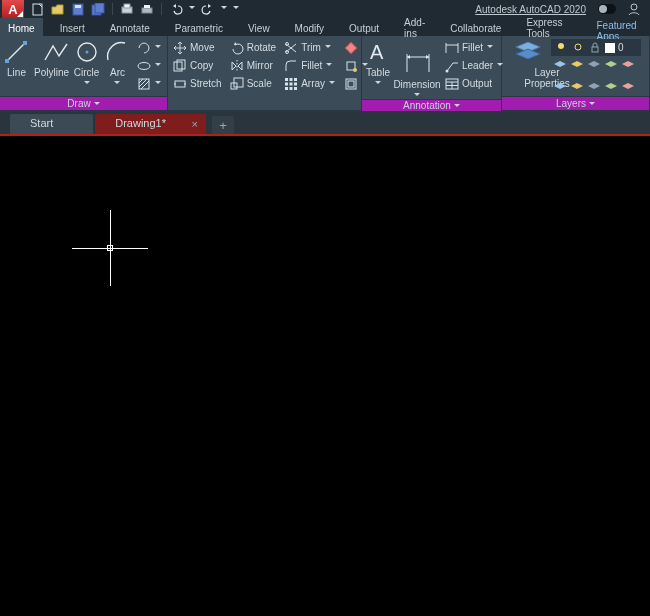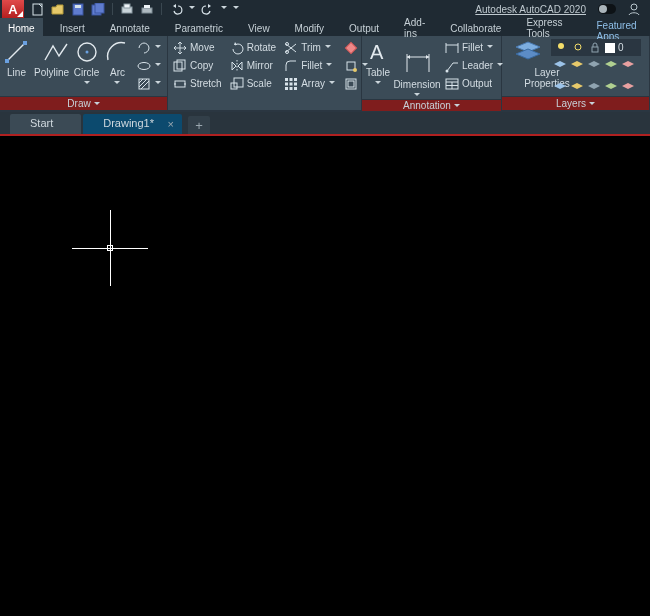--- a/index.html
+++ b/index.html
@@ -22,37 +22,37 @@
   .mtab { padding: 2px 8px 0; color: #c6d0d6; display:flex; align-items:center; cursor:default; }
   .mtab.active { background: #3b4b57; color:#fff; }
   .menus-spacer { flex:1; }
   .menu-link { color:#8fbfe8; padding: 2px 8px; }
   .signin { width:28px; display:flex; align-items:center; justify-content:center; }
 
   
   .ribbon { background: #3b4b57; height: 76px; display:flex; border-bottom:2px solid #2a3641;}
   .panel { border-right: 1px solid #2a3641; display:flex; flex-direction:column; }
   .panel-body { flex:1; display:flex; align-items:flex-start; padding: 1px 3px 0; gap: 4px; }
-  .panel-title { height: 14px; font-size: 10px; color:#c7d2d9; text-align:center; display:flex; align-items:center; justify-content:center; gap:3px; border-top:1px solid #2a3641; background:#7f1d1d; }
+  .panel-title { height: 14px; font-size: 10px; color:#c7d2d9; text-align:center; display:flex; align-items:center; justify-content:center; gap:3px; border-top:1px solid #2a3641; background:#a21caf; }
   .chev-down { width:0;height:0;border:3px solid transparent;border-top-color:#c7d2d9; margin-top:3px;}
 
   .big-tool { width: 30px; text-align:center; color:#d4dde3; font-size:10px; display:flex; flex-direction:column; align-items:center; gap:2px; padding-top:2px; }
   .big-tool .ic { width:26px; height:26px; display:flex; align-items:center; justify-content:center; }
   .big-tool .drop { width:0;height:0;border:3px solid transparent;border-top-color:#cbd5db; margin-top:1px; }
   .mini-col { display:flex; flex-direction:column; gap:1px; padding-top:2px; }
   .mini-row { display:flex; align-items:center; gap:3px; height:17px; padding:0 2px; }
   .mini-row .ic { width:14px; height:14px; display:flex; align-items:center; justify-content:center; flex-shrink:0; }
   .mini-row span.lbl { font-size: 10px; color:#d4dde3; }
   .mini-drop { width:8px; height:14px; display:flex; align-items:center; justify-content:center; }
   .mini-drop::after { content:""; width:0;height:0;border:3px solid transparent; border-top-color:#cbd5db; }
 
   
   .doctabs { height: 22px; background: #29343d; display:flex; align-items:flex-end; padding-left:10px; gap:0; }
-  .doc-tab { height:20px; padding: 3px 28px 0 20px; font-size: 11px; color:#cfd8de; background:#3b4a55; border-radius: 2px 2px 0 0; margin-right:2px; position:relative; }
-  .doc-tab.active { background:#0c4a6e; }
+  .doc-tab { height:20px; padding: 3px 40px 0 20px; font-size: 11px; color:#cfd8de; background:#3b4a55; border-radius: 2px 2px 0 0; margin-right:2px; position:relative; }
+  .doc-tab.active { background:#7f1d1d; }
   .doc-tab .x { position:absolute; right:8px; top:4px; font-size:11px; color:#9aa7af; }
   .doc-add { width:22px; height:18px; display:flex; align-items:center; justify-content:center; color:#9aa7af; font-size:13px; background:#323f49; border-radius:2px 2px 0 0; margin-left:4px;}
 
   
   .canvas-wrap { position:relative; height: 480px; background:#000; border-top: 2px solid #b02020; }
   .crosshair { position:absolute; }
   .crosshair .h, .crosshair .v { position:absolute; background:#ffffff; }
   .crosshair .h { width:76px; height:1px; left:-38px; top:0; }
   .crosshair .v { height:76px; width:1px; top:-38px; left:0; }
   .crosshair .box { position:absolute; width:6px; height:6px; border:1px solid #fff; left:-3px; top:-3px; }

